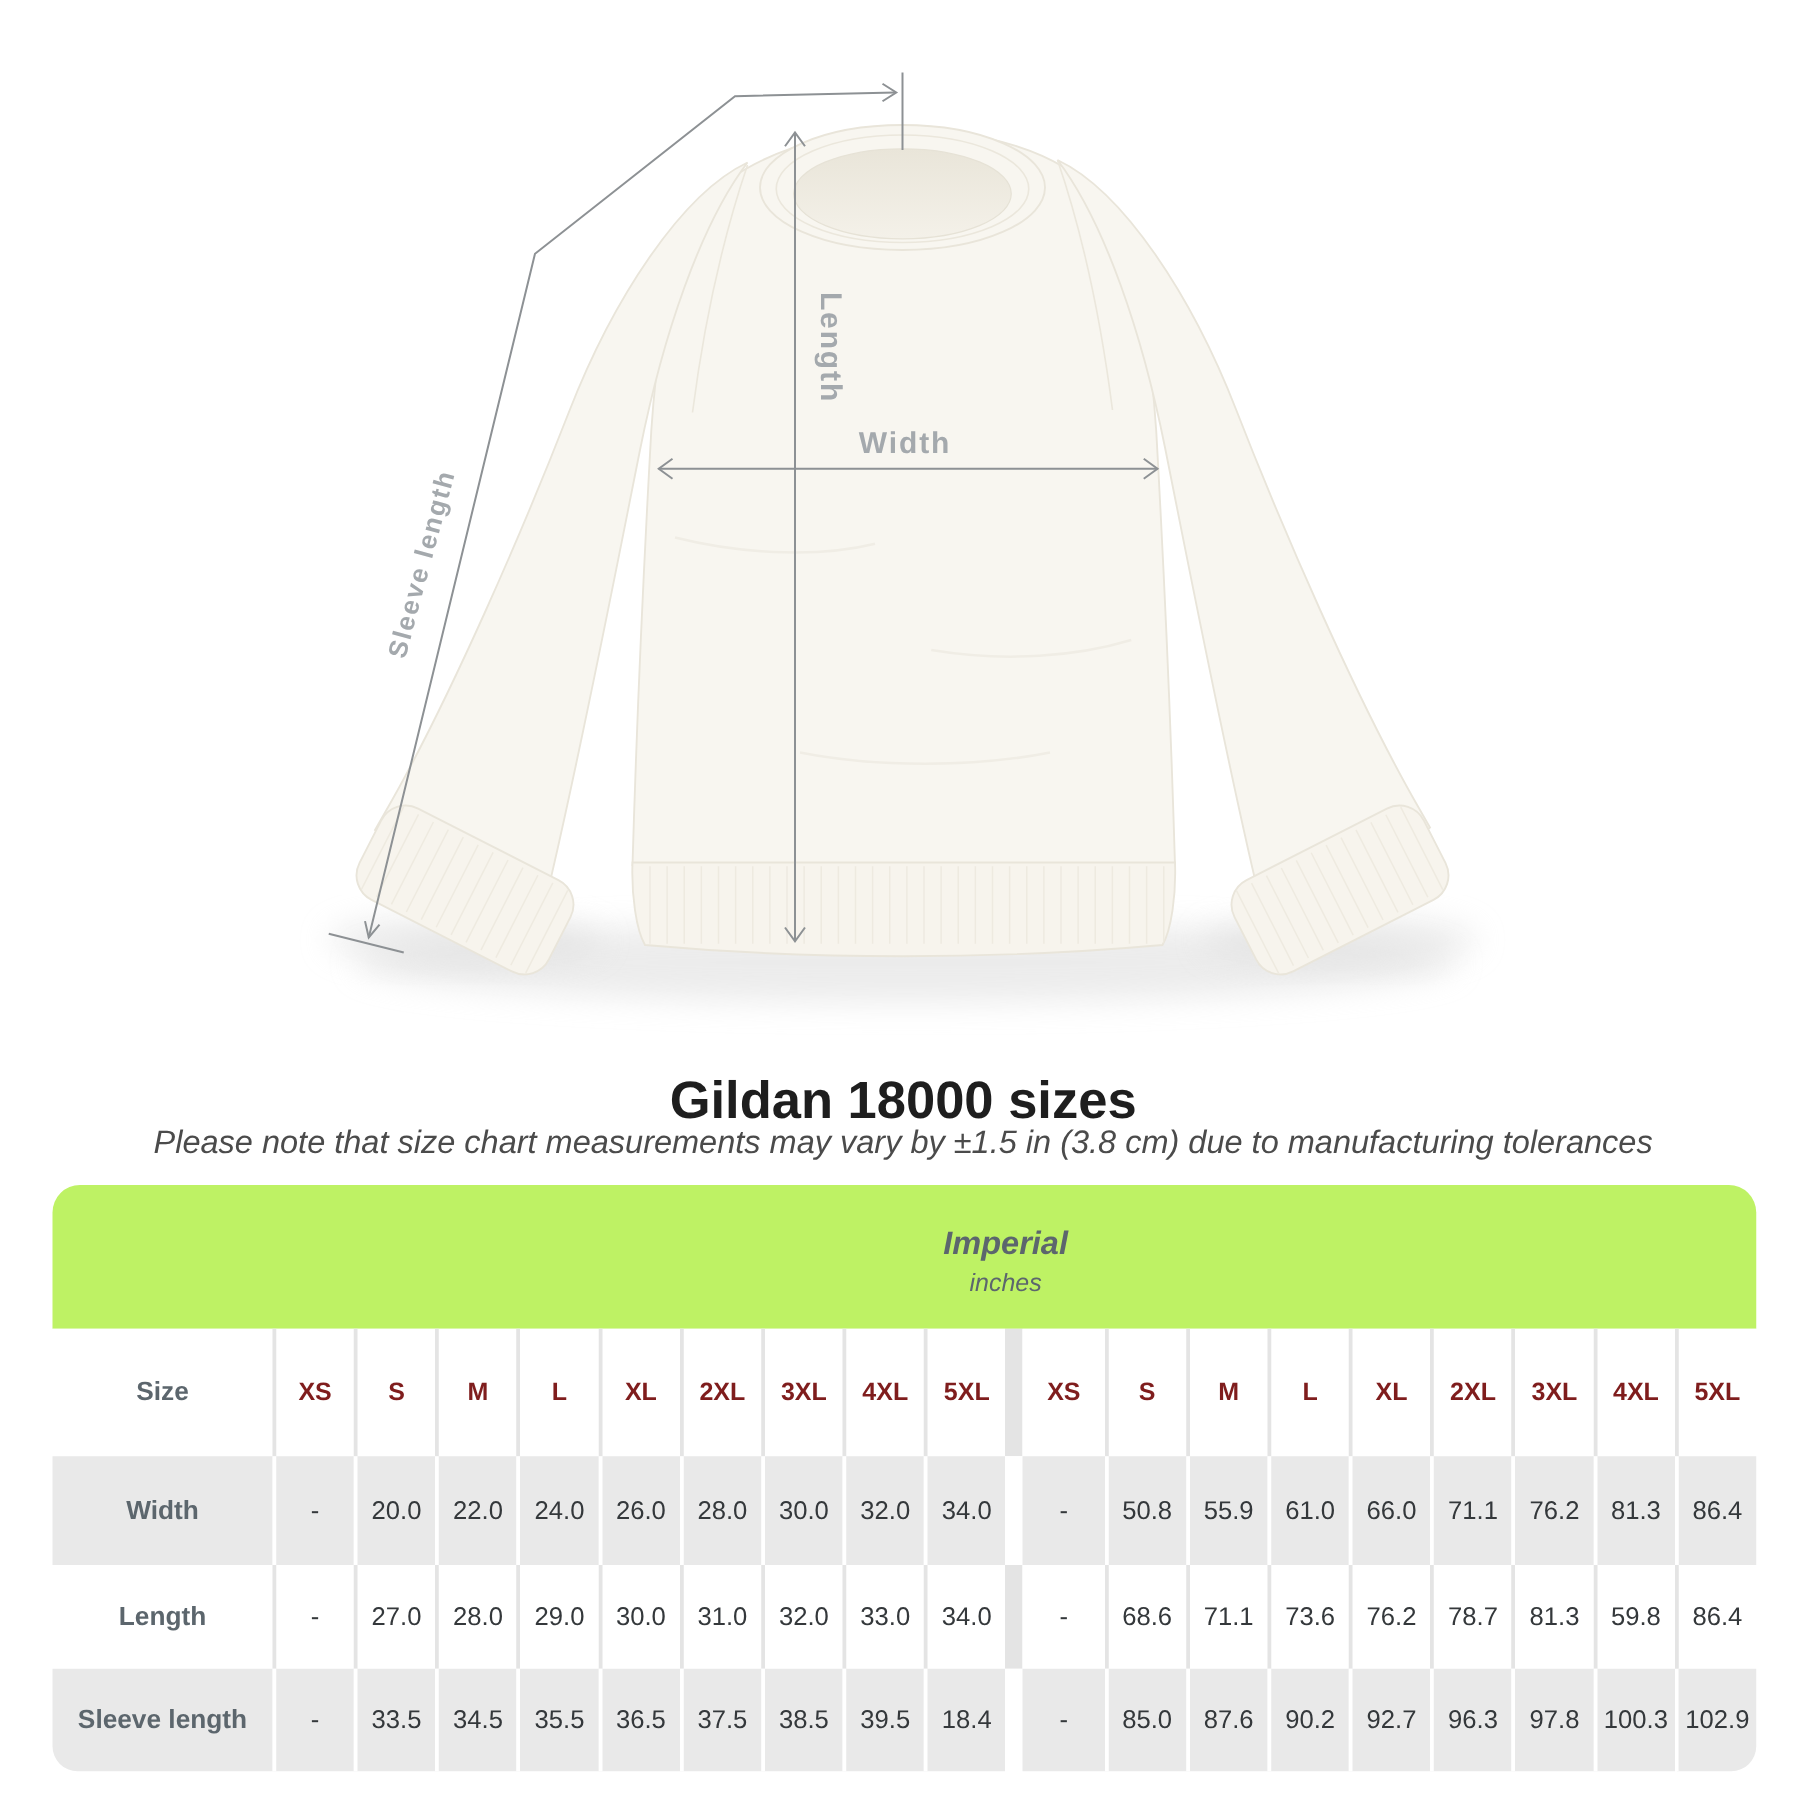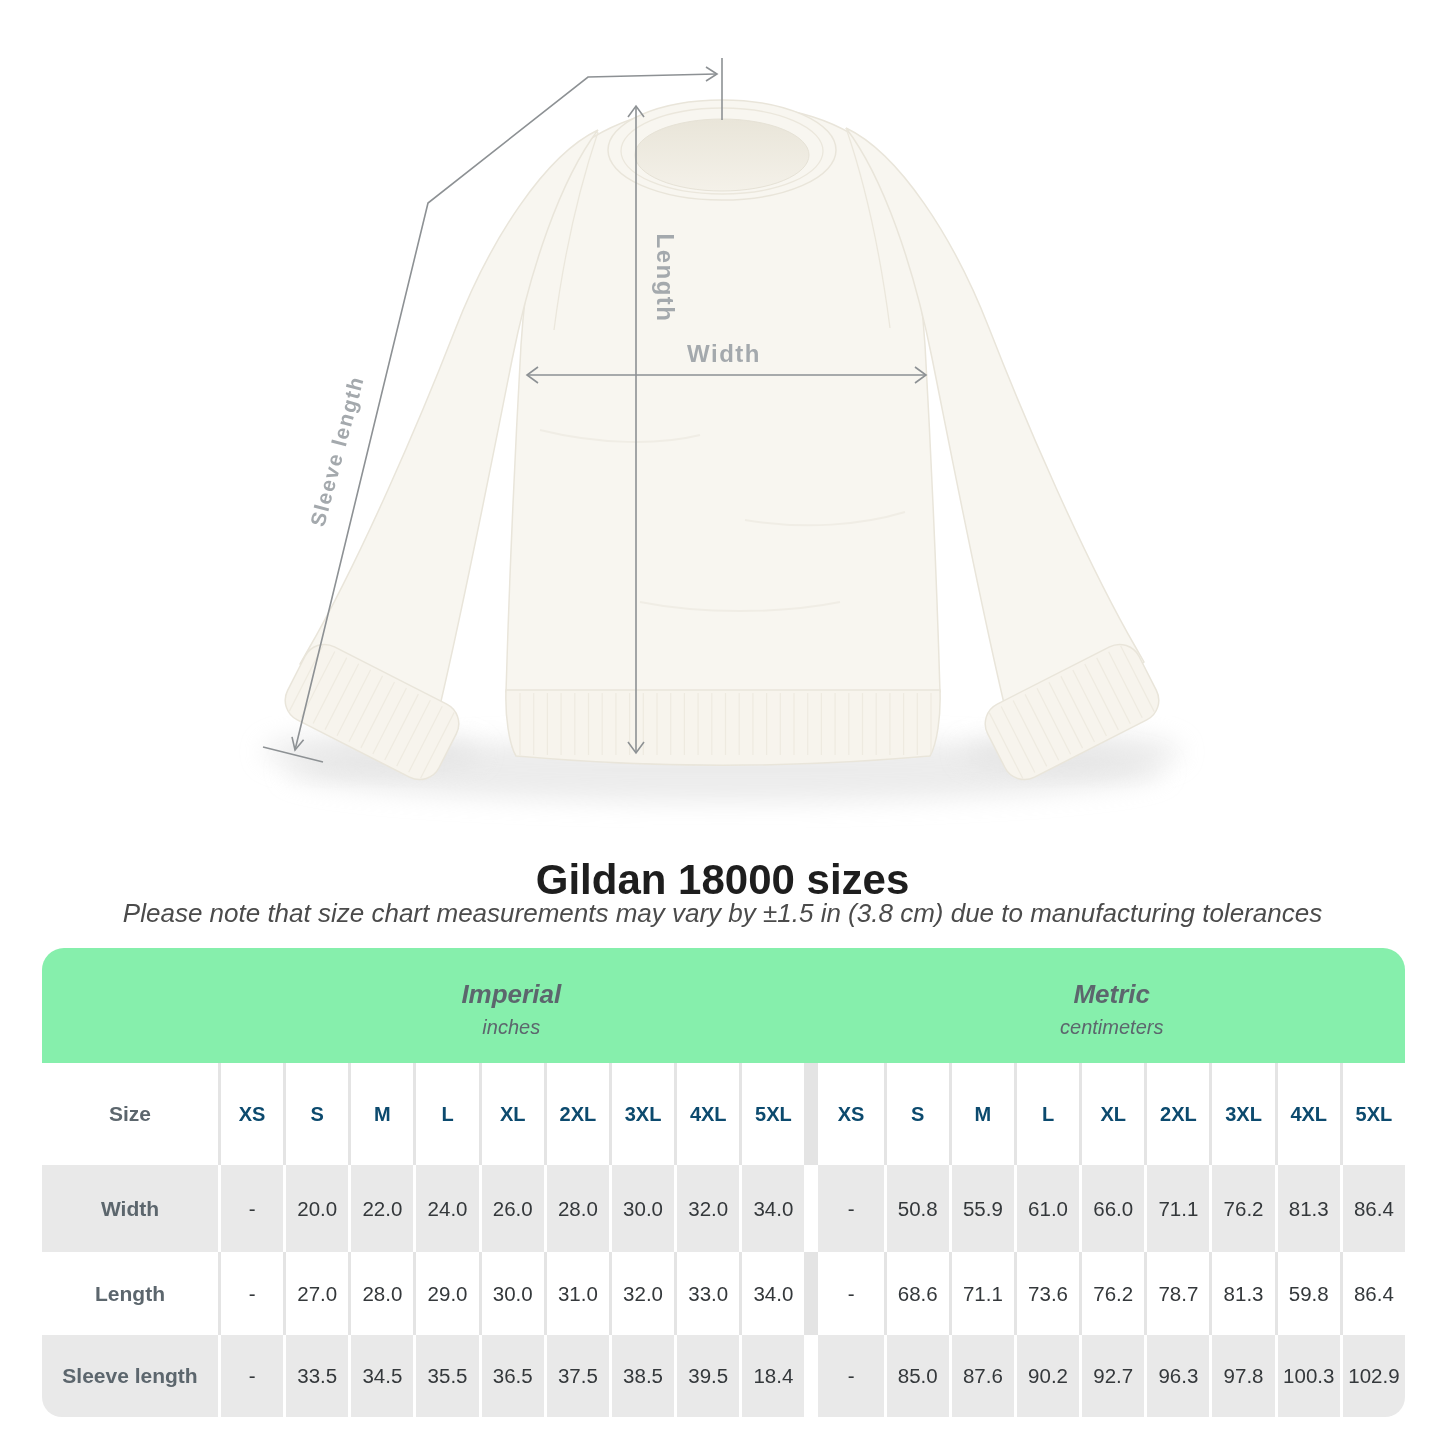--- a/index.html
+++ b/index.html
@@ -27,21 +27,21 @@
     text-align:center; font-size:42px; font-weight:bold; color:#1e1e1e;
   }
   .note {
     position:absolute; left:0; top:898px; width:100%;
     text-align:center; font-size:26px; font-style:italic; color:#4b4b4b;
   }
 
   
   .size-table { position:absolute; left:42px; top:948px; width:1363px; }
   .band {
-    display:flex; height:115px; background:#86efac;
+    display:flex; height:115px; background:#bef264;
     border-radius:22px 22px 0 0;
   }
   .band-spacer { width:176px; }
   .band-gap { width:14px; }
   .band-section {
     flex:1; display:flex; flex-direction:column; align-items:center;
     justify-content:center; gap:6px; padding-top:6px; color:#5c666d;
   }
   .band-title { font-size:26px; font-weight:bold; font-style:italic; }
   .band-unit  { font-size:20px; font-style:italic; }
@@ -56,21 +56,21 @@
   .cell {
     display:flex; align-items:center; justify-content:center;
     background:#ffffff; border-left:3px solid #e4e4e4;
     font-size:20.5px; color:#34383b;
   }
   .trow .cell:first-child { border-left:none; }
   .cell.nb { border-left:none; }
   .gap-cell { background:#e4e4e4; }
   .stripe .cell { background:#e9e9e9; border-left-color:#ffffff; }
   .stripe .gap-cell { background:#ffffff; }
-  .hd { font-weight:bold; color:#0c4a6e; font-size:20px; }
+  .hd { font-weight:bold; color:#7f1d1d; font-size:20px; }
   .label-cell { font-weight:bold; color:#5c666d; font-size:21px; }
   .last-row .cell:first-child { border-radius:0 0 0 20px; }
   .last-row .cell:last-child  { border-radius:0 0 20px 0; }
 </style>
 </head>
 <body>
 
 <div class="page">
 
   <svg class="mockup" viewBox="0 0 1445 845" width="1445" height="845">
@@ -225,24 +225,20 @@
   <div class="note">Please note that size chart measurements may vary by ±1.5 in (3.8 cm) due to manufacturing tolerances</div>
 
   <div class="size-table">
     <div class="band">
       <div class="band-spacer"></div>
       <div class="band-section">
         <div class="band-title">Imperial</div>
         <div class="band-unit">inches</div>
       </div>
       <div class="band-gap"></div>
-      <div class="band-section">
-        <div class="band-title">Metric</div>
-        <div class="band-unit">centimeters</div>
-      </div>
     </div>
     <div class="trow sizes-row" id="sizes-row">
         <div class="cell label-cell hd">Size</div>
         <div class="cell hd">XS</div>
         <div class="cell hd">S</div>
         <div class="cell hd">M</div>
         <div class="cell hd">L</div>
         <div class="cell hd">XL</div>
         <div class="cell hd">2XL</div>
         <div class="cell hd">3XL</div>

